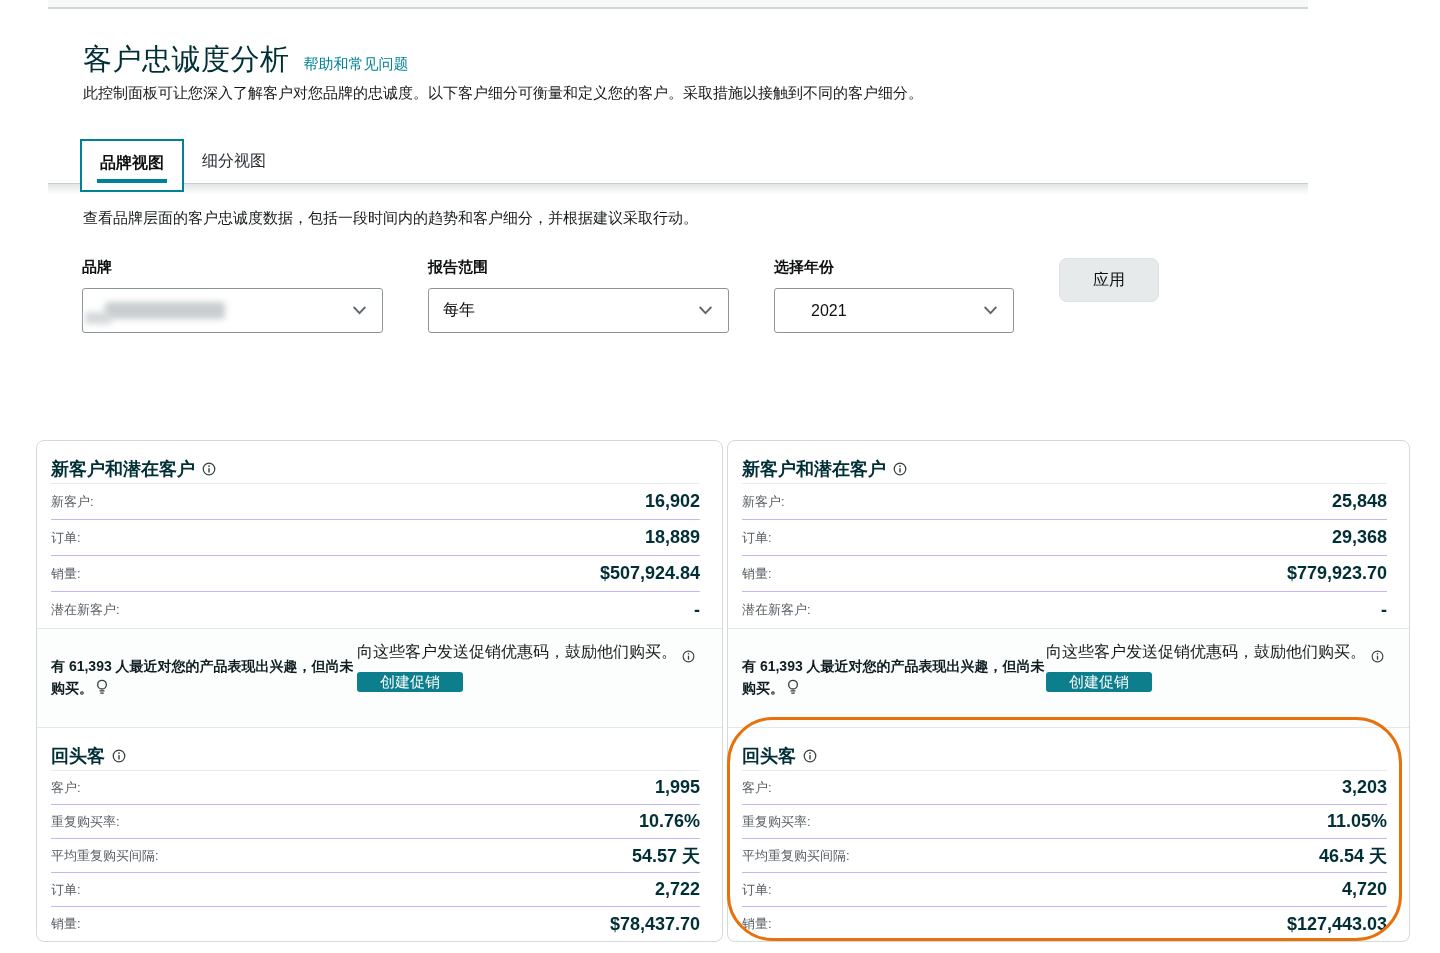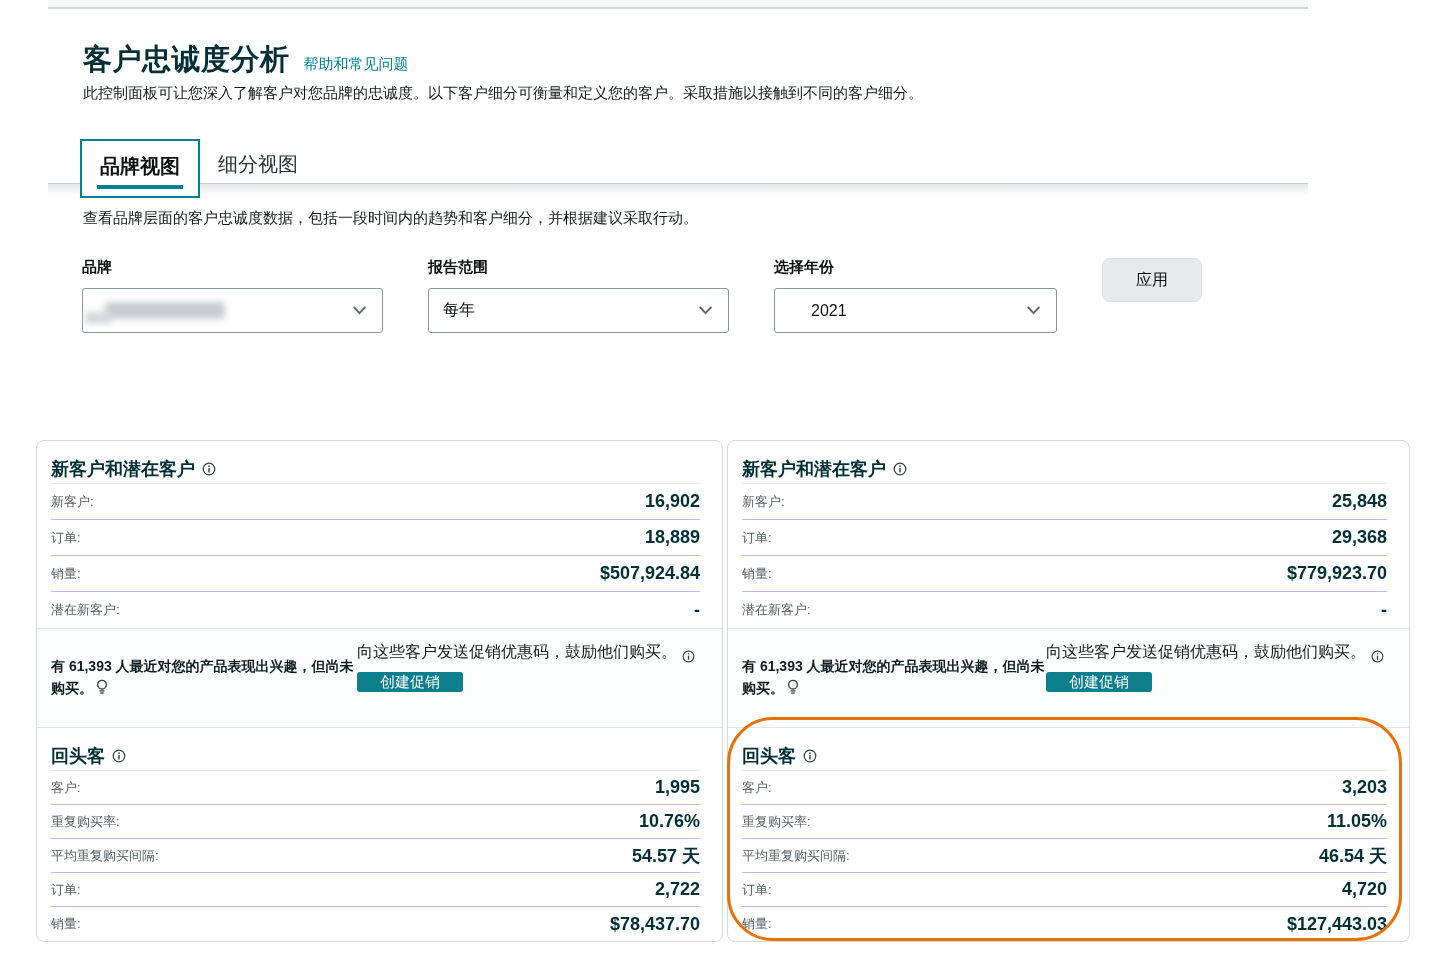--- a/index.html
+++ b/index.html
@@ -6,26 +6,26 @@
     --accent:#008296; --btn-teal:#0d7e8c; --ink:#002f36; --text:#0f1111;
     --label-gray:#565e63; --panel-border:#d5d9d9; --divider:#e8ebeb; --orange:#e8710a;
   }
   *{margin:0;padding:0;box-sizing:border-box;}
   html,body{width:1440px;height:953px;background:#fff;overflow:hidden;}
   body{font-family:"Liberation Sans","DejaVu Sans",sans-serif;color:var(--text);position:relative;}
 
   .topbar{position:absolute;top:0;left:48px;width:1260px;height:9px;background:#f7f8f8;border-bottom:2px solid #d2d6d6;}
 
   .title-row{position:absolute;top:40px;left:83px;display:flex;align-items:baseline;gap:14px;}
-  .title-row h1{font-size:29px;font-weight:700;color:var(--ink);letter-spacing:0.5px;}
+  .title-row h1{font-size:29px;font-weight:400;color:var(--ink);letter-spacing:0.5px;}
   .help-link{font-size:15px;color:var(--accent);text-decoration:none;cursor:pointer;text-align:center;}
   .subtitle{position:absolute;top:84px;left:83px;font-size:15px;color:#16191a;}
 
   .tabs{position:absolute;top:139px;left:80px;display:flex;align-items:stretch;z-index:3;}
-  .tab{position:relative;padding:12px 18px 16px;font-size:20px;color:#2b3237;cursor:pointer;background:transparent;}
+  .tab{position:relative;padding:12px 18px 16px;font-size:16px;color:#2b3237;cursor:pointer;background:transparent;}
   .tab.active{font-weight:700;color:#0f1111;border:2px solid var(--accent);background:#fff;}
   .tab-underline{position:absolute;left:15px;right:15px;bottom:7px;height:4px;background:var(--accent);}
   .tab-divider{position:absolute;top:183px;left:48px;width:1260px;height:1px;background:#c7cdcd;z-index:1;}
   .tab-shadow{position:absolute;top:184px;left:48px;width:1260px;height:11px;background:linear-gradient(to bottom,rgba(60,70,75,.14),rgba(60,70,75,0));z-index:1;}
   .tab-desc{position:absolute;top:209px;left:83px;font-size:15px;color:#16191a;}
 
   .filters{position:absolute;top:258px;left:82px;display:flex;gap:45px;}
   .filter label{display:block;font-size:15px;font-weight:700;color:#0f1111;margin-bottom:11px;}
   .select{width:301px;height:45px;border:1px solid #8d9696;border-radius:3px;background:#fff;display:flex;align-items:center;justify-content:space-between;padding:0 14px;font-size:16px;color:#0f1111;cursor:pointer;}
   .select .chev{flex:none;}
@@ -99,21 +99,21 @@
     <label>报告范围</label>
     <div class="select">
       <span>每年</span>
       <svg class="chev" width="17" height="17" viewBox="0 0 16 16">
           <path d="M3 5.2 L8 10.4 L13 5.2" fill="none" stroke="#5f6a6e" stroke-width="1.8" stroke-linecap="round"></path>
         </svg>
     </div>
   </div>
   <div class="filter">
     <label>选择年份</label>
-    <div class="select" style="width:283px;padding-left:36px;">
+    <div class="select" style="width:240px;padding-left:36px;">
       <span>2021</span>
       <svg class="chev" width="17" height="17" viewBox="0 0 16 16">
           <path d="M3 5.2 L8 10.4 L13 5.2" fill="none" stroke="#5f6a6e" stroke-width="1.8" stroke-linecap="round"></path>
         </svg>
     </div>
   </div>
   <button class="apply-btn">应用</button>
 </div>
 
 <div class="panels">

